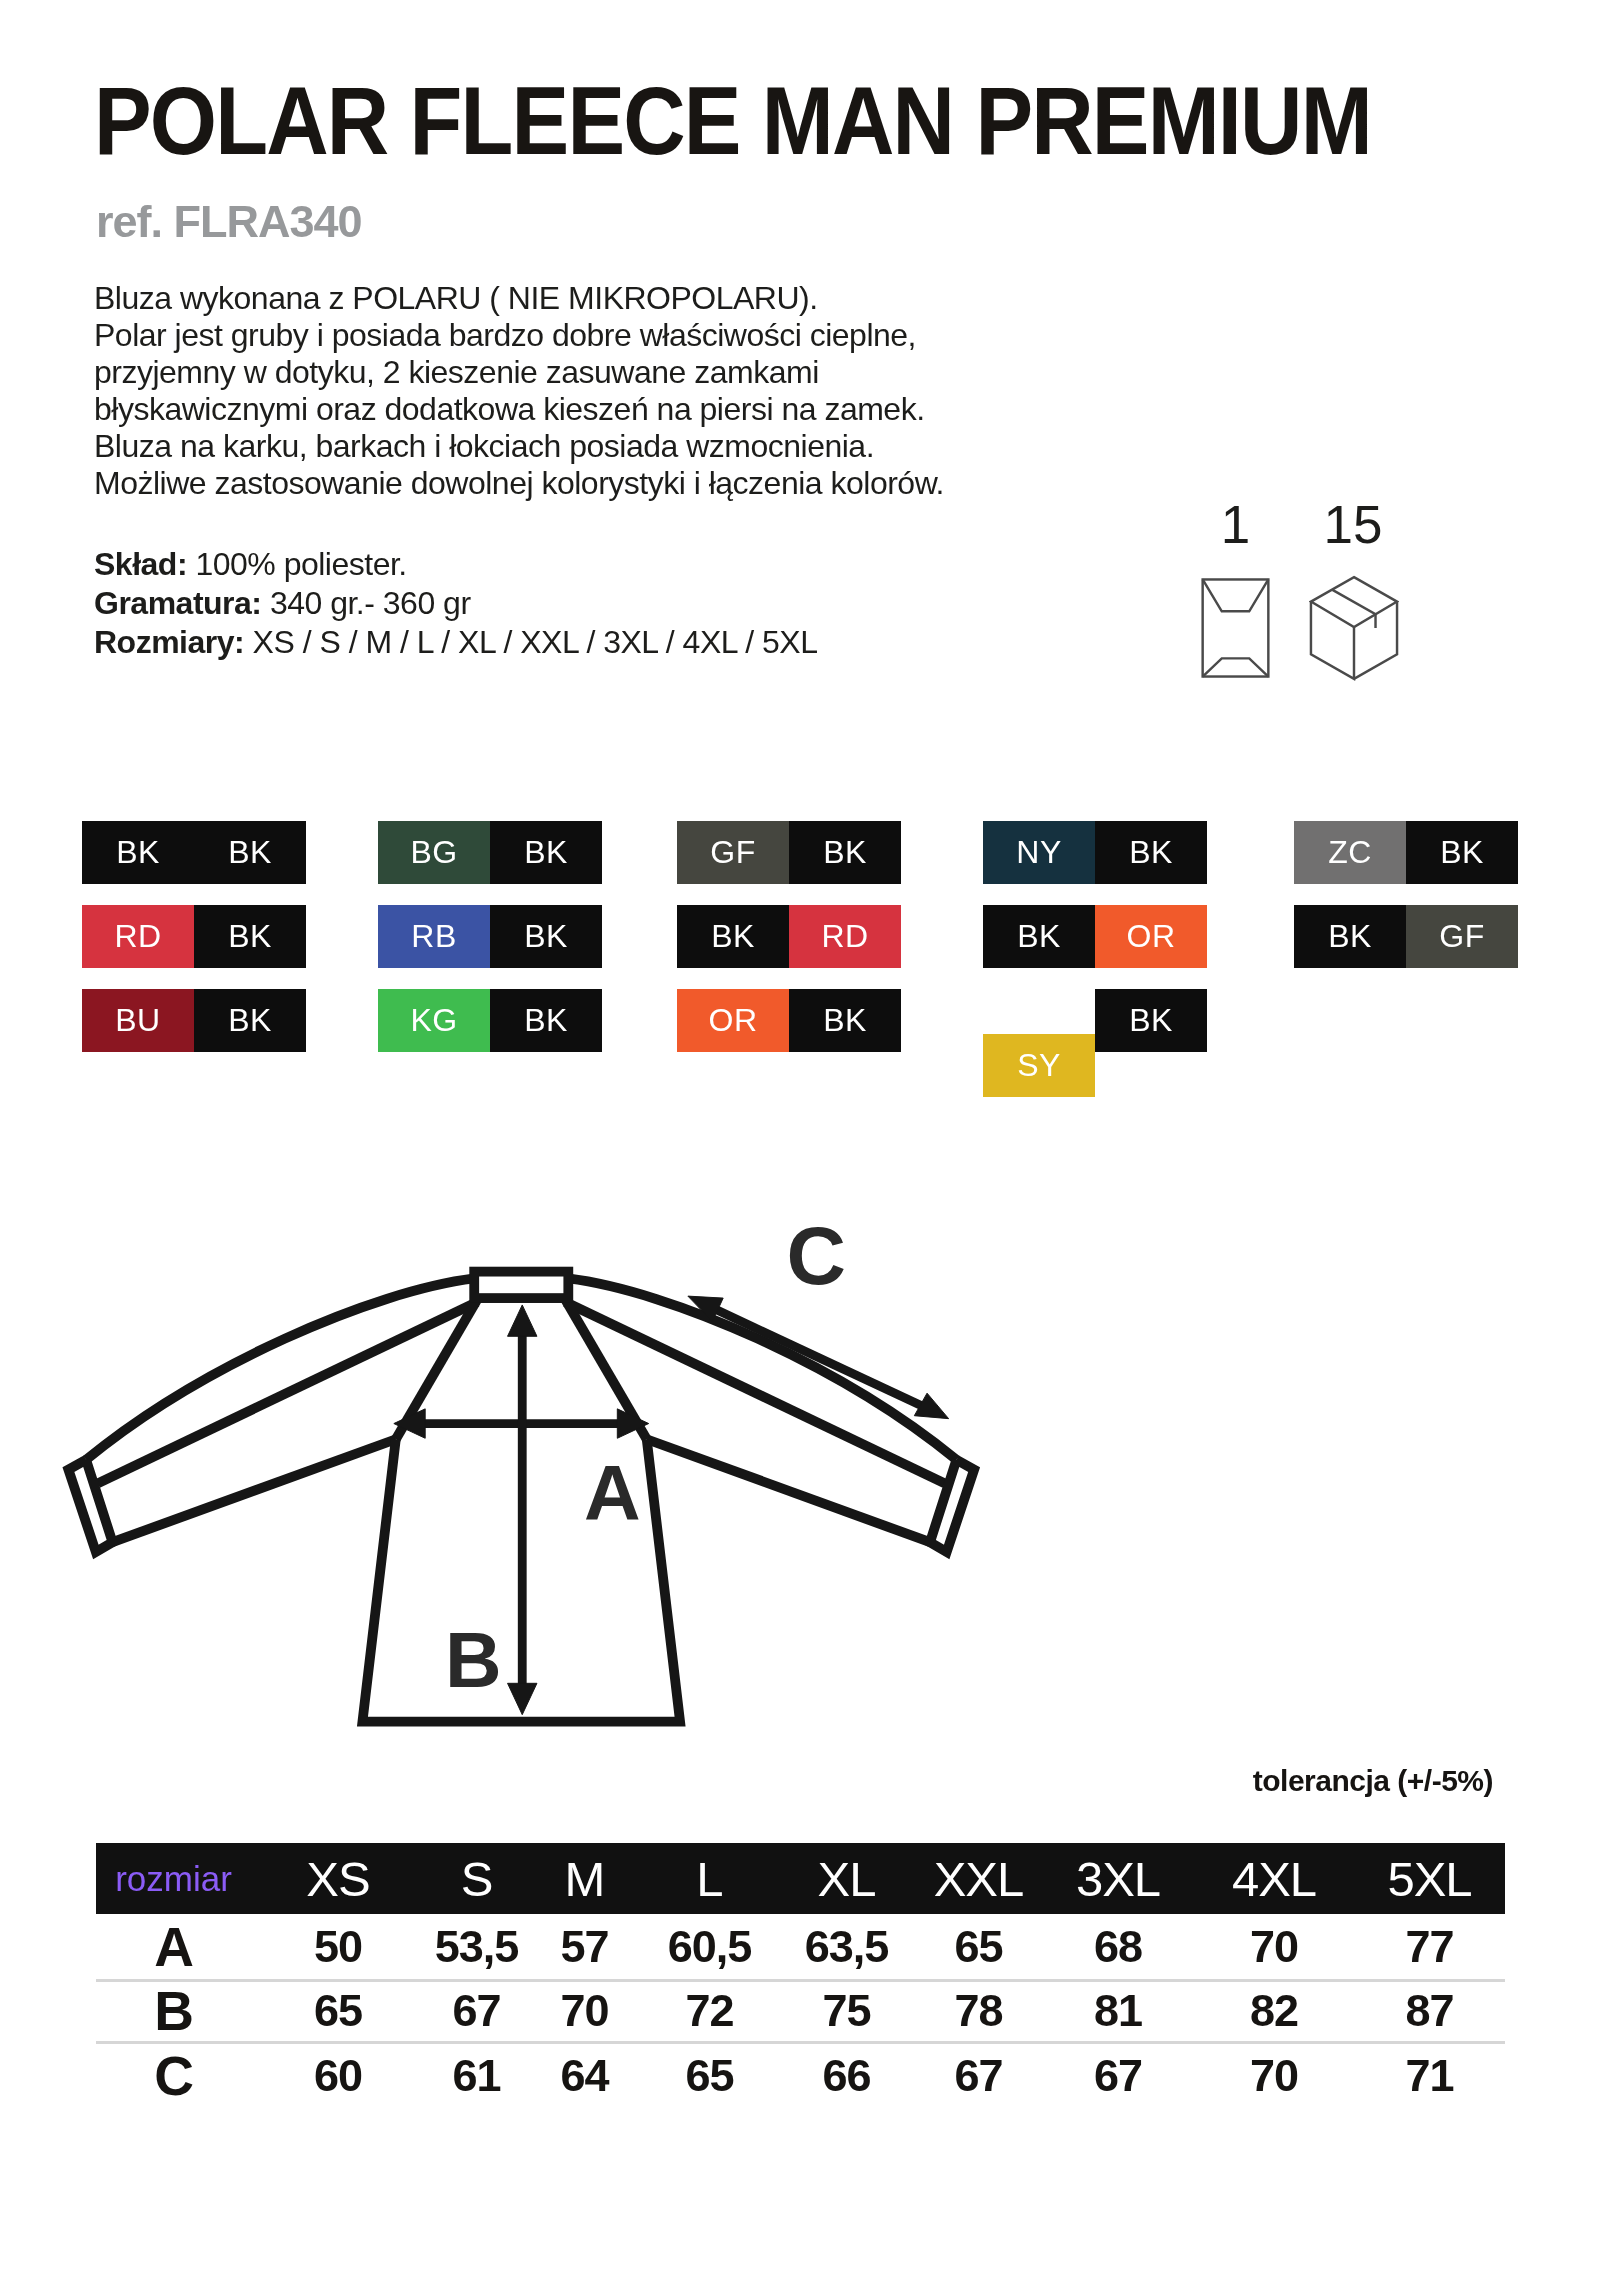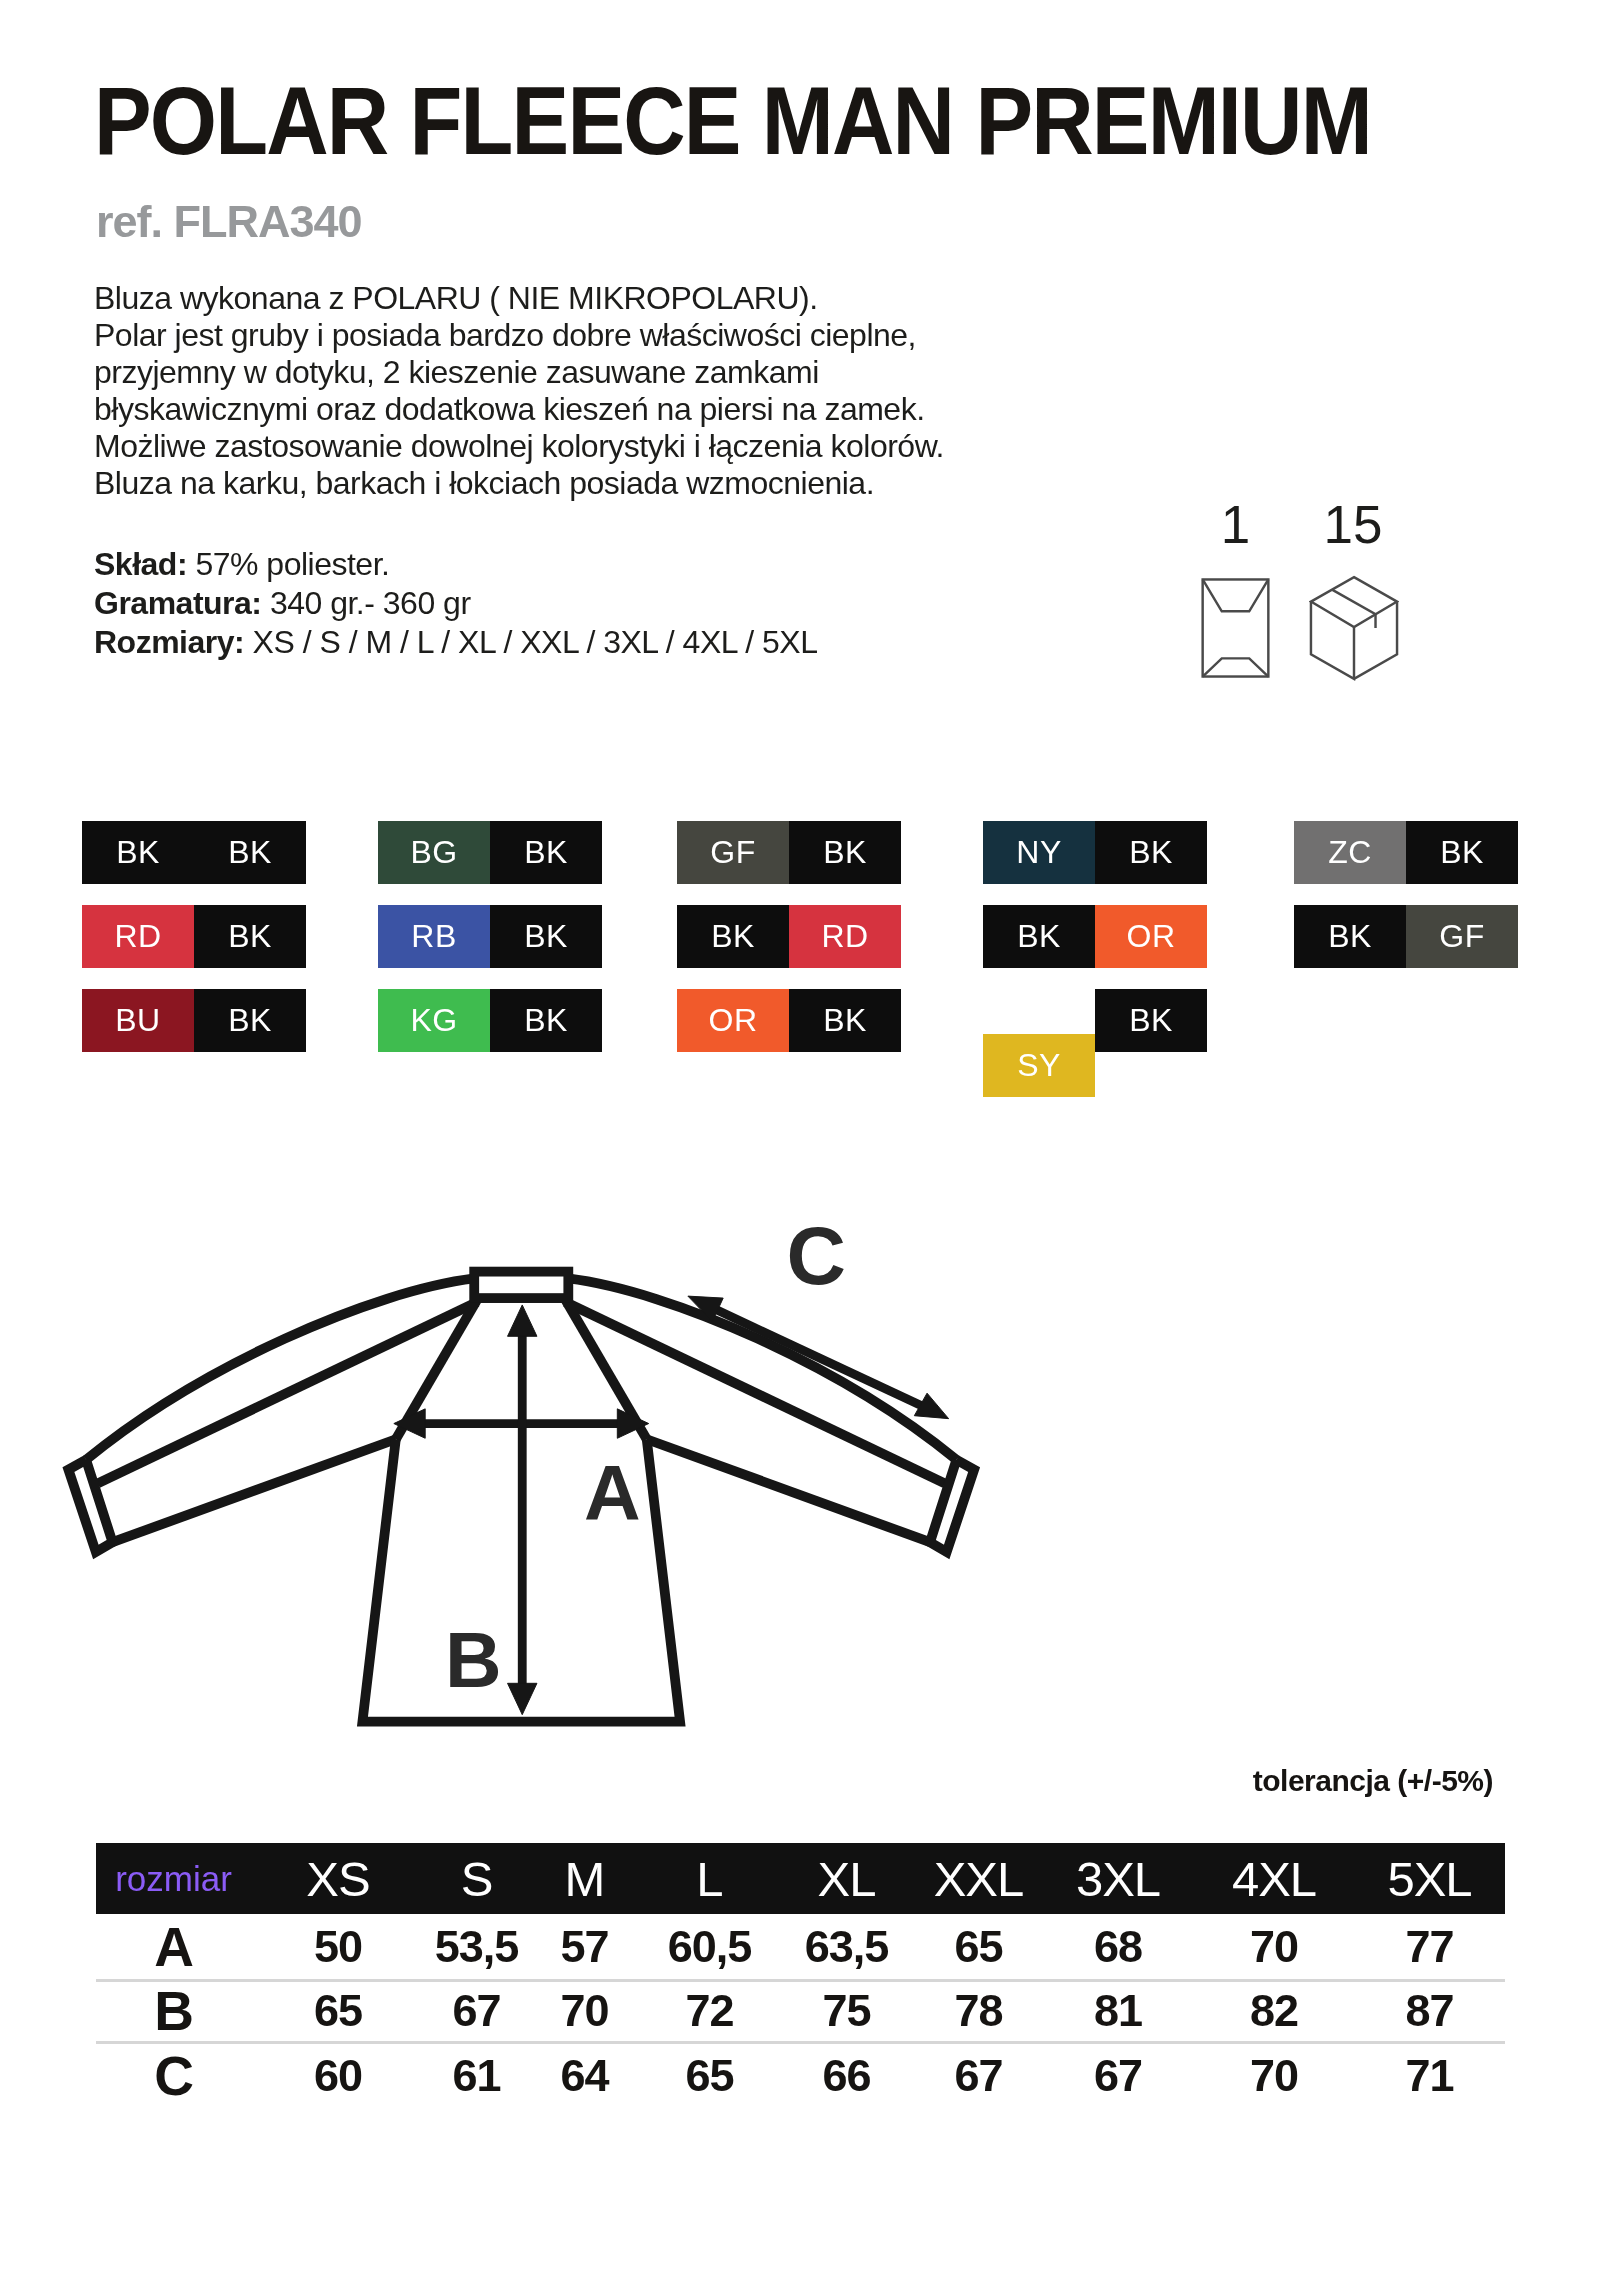--- a/index.html
+++ b/index.html
@@ -58,26 +58,26 @@
 <div class="page">
 
   <div class="title">POLAR FLEECE MAN PREMIUM</div>
   <div class="ref">ref. FLRA340</div>
 
   <div class="desc">
     <div>Bluza wykonana z POLARU ( NIE MIKROPOLARU).</div>
     <div>Polar jest gruby i posiada bardzo dobre właściwości cieplne,</div>
     <div>przyjemny w dotyku, 2 kieszenie zasuwane zamkami</div>
     <div>błyskawicznymi oraz dodatkowa kieszeń na piersi na zamek.</div>
+    <div>Bluza na karku, barkach i łokciach posiada wzmocnienia.</div>
     <div>Możliwe zastosowanie dowolnej kolorystyki i łączenia kolorów.</div>
-    <div>Bluza na karku, barkach i łokciach posiada wzmocnienia.</div>
   </div>
 
   <div class="specs">
-    <div><b>Skład:</b> <span>57% poliester.</span></div>
+    <div><b>Skład:</b> <span>100% poliester.</span></div>
     <div><b>Gramatura:</b> <span>340 gr.- 360 gr</span></div>
     <div><b>Rozmiary:</b> <span>XS / S / M / L / XL / XXL / 3XL / 4XL / 5XL</span></div>
   </div>
 
   <div class="pack-num" style="left:1201px;width:69px;">1</div>
   <div class="pack-num" style="left:1304px;width:98px;">15</div>
 
   <div class="pack-icon" style="left:1201px;top:578px;">
     <svg width="69" height="100" viewBox="0 0 70 102" fill="none" stroke="#4a4a4a" stroke-width="2.5">
       <rect x="1.5" y="1.5" width="67" height="99"></rect>

